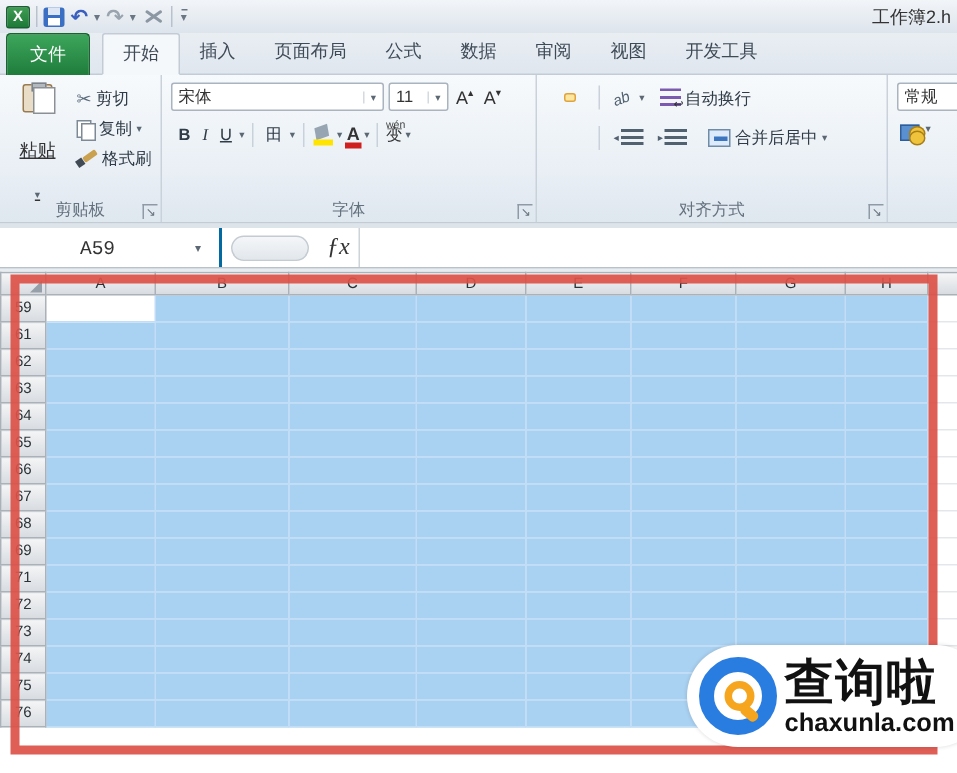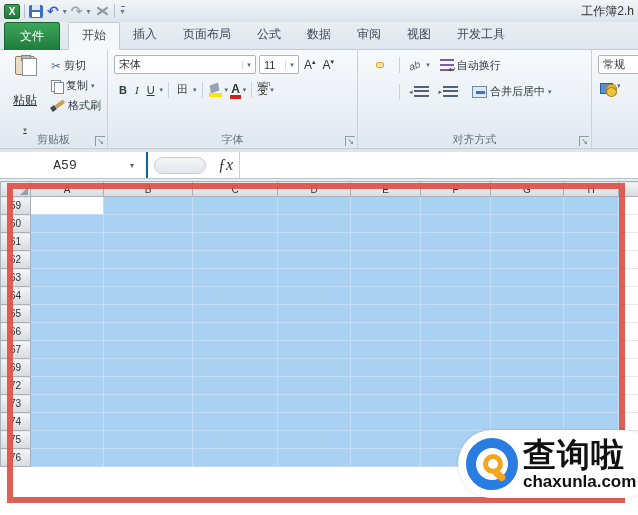--- a/index.html
+++ b/index.html
@@ -334,32 +334,20 @@
             <td></td>
             <td></td>
             <td></td>
             <td></td>
             <td></td>
             <td></td>
             <td></td>
             <td class="outside"></td>
           </tr>
           <tr>
-            <th class="rowh">60</th>
-            <td></td>
-            <td></td>
-            <td></td>
-            <td></td>
-            <td></td>
-            <td></td>
-            <td></td>
-            <td></td>
-            <td class="outside"></td>
-          </tr>
-          <tr>
             <th class="rowh">61</th>
             <td></td>
             <td></td>
             <td></td>
             <td></td>
             <td></td>
             <td></td>
             <td></td>
             <td></td>
             <td class="outside"></td>
@@ -430,21 +418,45 @@
             <td></td>
             <td></td>
             <td></td>
             <td></td>
             <td></td>
             <td></td>
             <td></td>
             <td class="outside"></td>
           </tr>
           <tr>
+            <th class="rowh">68</th>
+            <td></td>
+            <td></td>
+            <td></td>
+            <td></td>
+            <td></td>
+            <td></td>
+            <td></td>
+            <td></td>
+            <td class="outside"></td>
+          </tr>
+          <tr>
             <th class="rowh">69</th>
+            <td></td>
+            <td></td>
+            <td></td>
+            <td></td>
+            <td></td>
+            <td></td>
+            <td></td>
+            <td></td>
+            <td class="outside"></td>
+          </tr>
+          <tr>
+            <th class="rowh">71</th>
             <td></td>
             <td></td>
             <td></td>
             <td></td>
             <td></td>
             <td></td>
             <td></td>
             <td></td>
             <td class="outside"></td>
           </tr>

